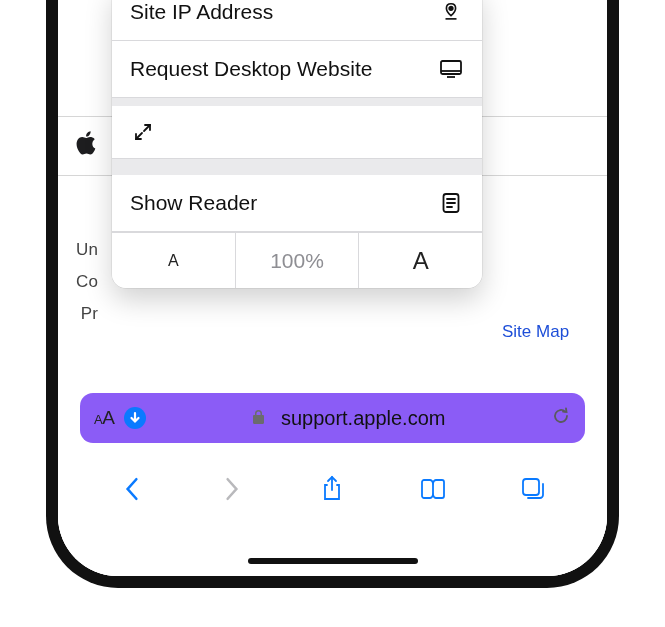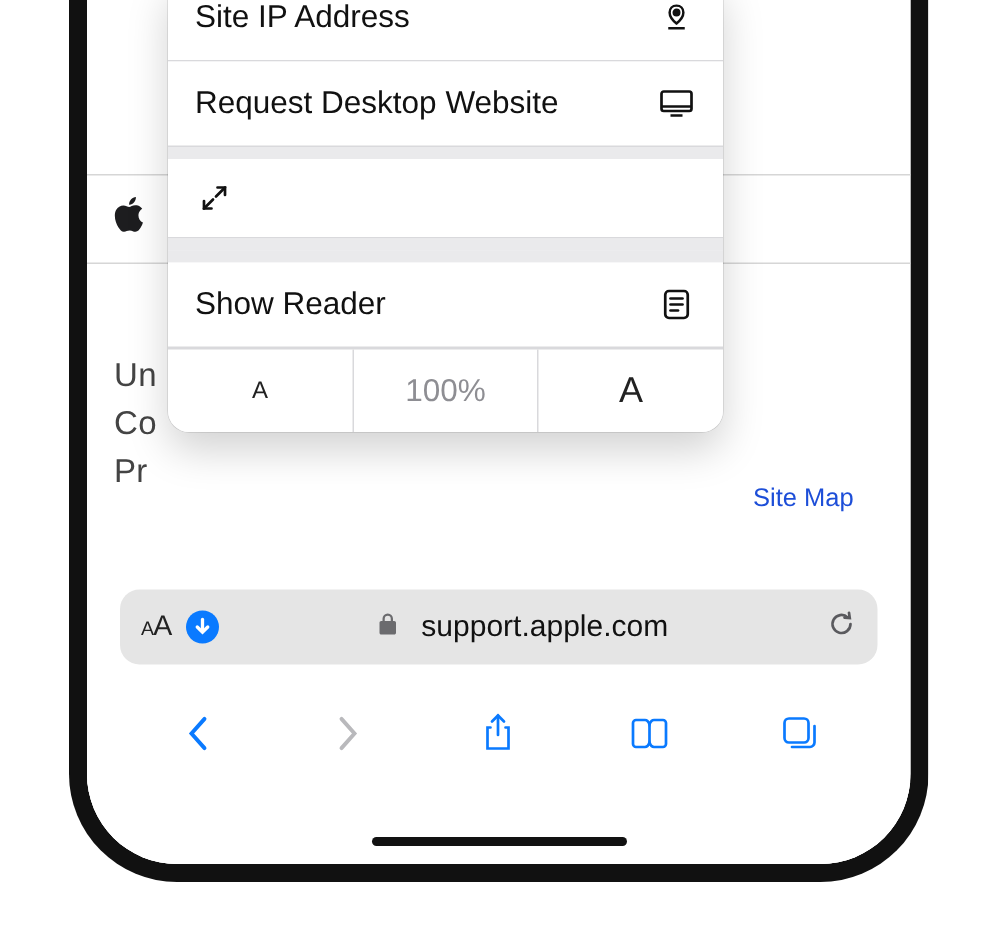--- a/index.html
+++ b/index.html
@@ -47,24 +47,25 @@
       padding: 0 18px;
     }
     .apple-logo {
       font-size: 24px;
       color: #1d1d1f;
     }
     .page-bg .page-links {
       position: absolute;
       top: 246px;
       left: 18px;
-      font-size: 22px;
+      font-size: 17px;
       color: #444;
       line-height: 32px;
       letter-spacing: 0.2px;
+      text-align: right;
     }
     .page-bg .site-map {
       position: absolute;
       top: 334px;
       left: 444px;
       font-size: 17px;
       color: #1d4ed8;
     }
 
     .popover {
@@ -130,21 +131,21 @@
     .zoom-cell.small-a { font-size: 16px; color: #222; }
     .zoom-cell.big-a { font-size: 24px; color: #222; }
     .zoom-cell.pct { color: #8e8e93; }
 
     .url-bar {
       position: absolute;
       top: 405px;
       left: 22px;
       right: 22px;
       height: 50px;
-      background: #e5e5e5;
+      background: #8b5cf6;
       border-radius: 13px;
       display: flex;
       align-items: center;
       padding: 0 14px;
       gap: 10px;
     }
     .url-bar .aa {
       font-size: 18px;
       font-weight: 500;
       color: #222;

